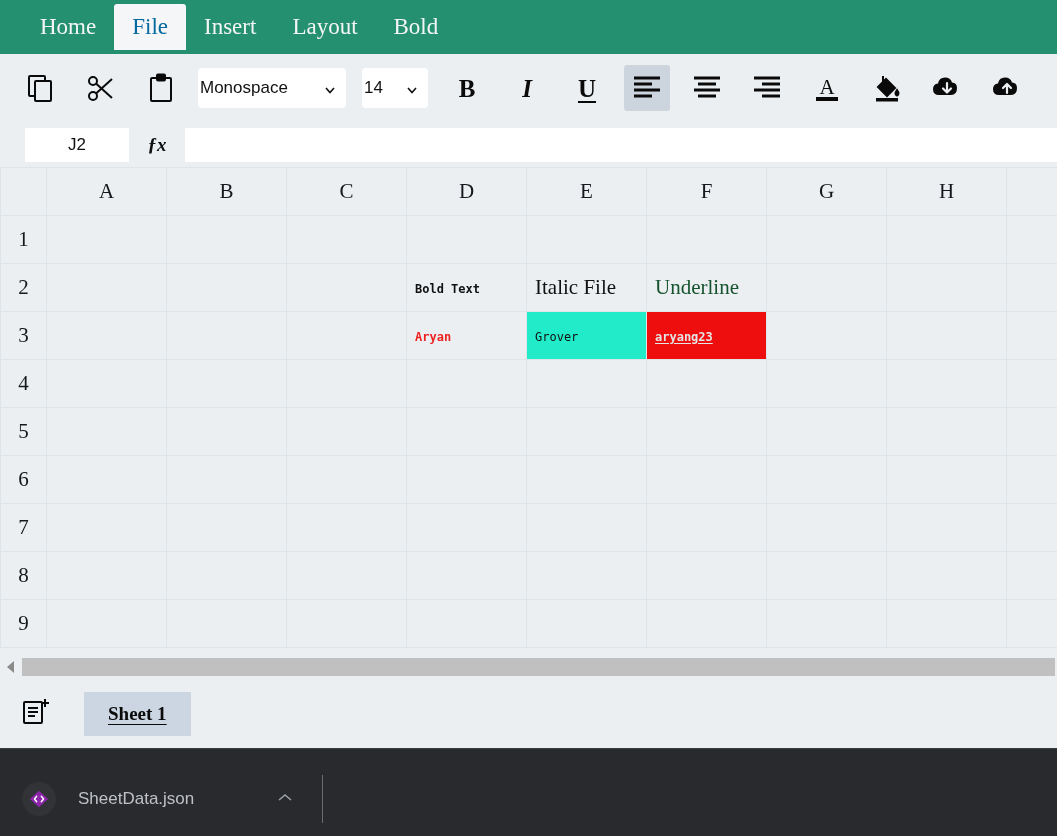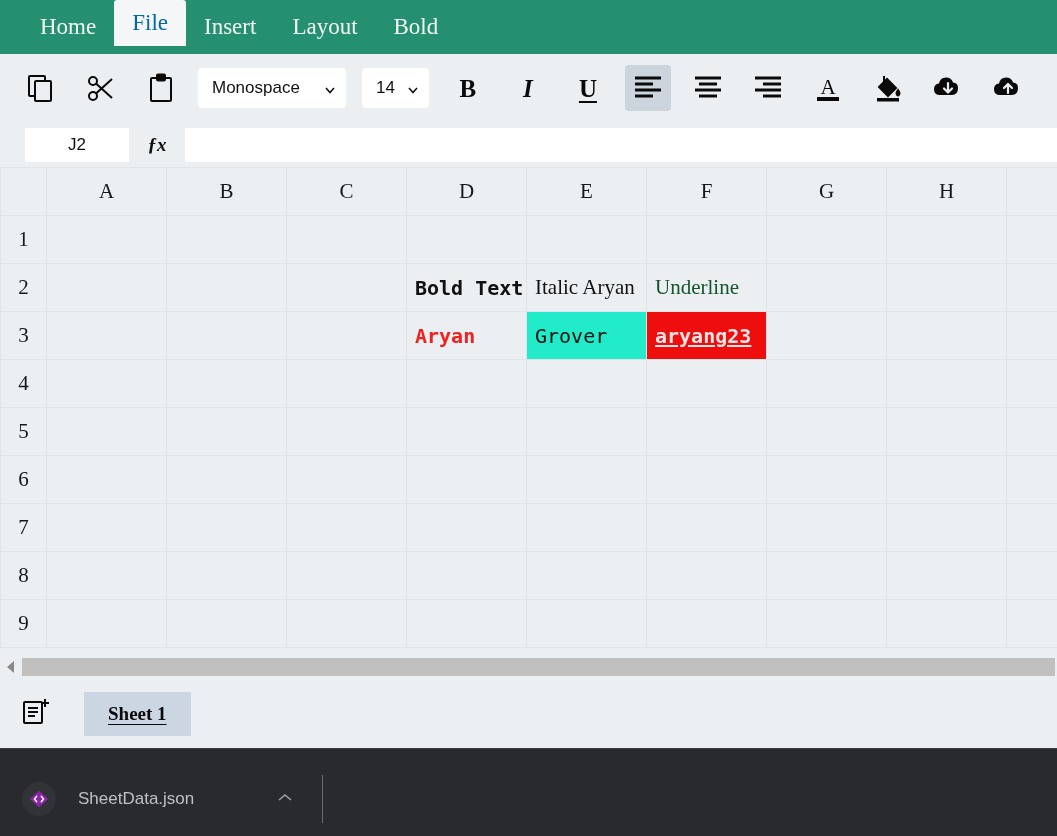--- a/index.html
+++ b/index.html
@@ -7,21 +7,21 @@
     width: 1057px; height: 836px;
     font-family: "Liberation Sans", sans-serif;
     background: #eceff1;
     overflow: hidden;
   }
   #app { width: 1057px; height: 836px; position: relative; display: flex; flex-direction: column; }
 
   
   .menubar {
     height: 54px; background: #24906f;
-    display: flex; align-items: flex-start; padding-left: 22px;
+    display: flex; align-items: center; padding-left: 22px;
     flex: 0 0 54px;
   }
   .menu-item {
     font-family: "Liberation Serif", serif;
     font-size: 23px; color: #f3f6f5;
     padding: 0 18px; height: 54px;
     display: flex; align-items: center; justify-content: center;
     cursor: pointer; user-select: none;
   }
   .menu-item.active {
@@ -48,21 +48,21 @@
     font-weight: bold; font-size: 25px; color: #0a0a0a;
     line-height: 1;
   }
   .tb-text.ital { font-style: italic; font-family: "Liberation Serif", serif; }
   .tb-text.undl { text-decoration: underline; text-underline-offset: 4px; }
 
   .select-wrap {
     position: relative; background: #ffffff;
     height: 40px; border-radius: 4px;
     display: flex; align-items: center;
-    padding: 0 34px 0 14px;
+    padding: 0 34px 0 2px;
     margin-right: 16px; cursor: pointer;
   }
   .select-wrap.font { min-width: 148px; }
   .select-wrap.size { min-width: 66px; }
   .select-val { font-size: 17px; color: #111; font-family: "Liberation Sans", sans-serif; }
   .select-caret {
     position: absolute; right: 10px; top: 50%;
     transform: translateY(-50%);
     width: 12px; height: 12px;
   }
@@ -118,21 +118,21 @@
   th.colhead.last { width: 51px; }
   td.rowhead {
     width: 46px; background: #e9edf0;
     font-family: "Liberation Serif", serif;
     font-size: 21px; color: #15181c;
     text-align: center; cursor: pointer;
   }
   td.cell { cursor: cell; font-size: 16px; color: #111; }
 
   
-  .c-mono { font-family: "DejaVu Sans Mono", monospace; font-size: 20px; }
+  .c-mono { font-family: "DejaVu Sans Mono", monospace; font-size: 12px; }
   .c-serif { font-family: "Liberation Serif", serif; font-size: 21px; }
   .c-bold { font-weight: bold; }
 
   
   .hscroll {
     flex: 0 0 26px; height: 26px;
     background: #eceff1;
     display: flex; align-items: center;
   }
   .hscroll-arrow {
@@ -377,21 +377,21 @@
             <td class="cell"></td>
             <td class="cell"></td>
             <td class="cell" style="width: 51px;"></td>
           </tr>
           <tr>
             <td class="rowhead">2</td>
             <td class="cell"></td>
             <td class="cell"></td>
             <td class="cell"></td>
             <td class="cell"><span class="c-mono c-bold" style="color: rgb(17, 17, 17);">Bold Text</span></td>
-            <td class="cell"><span class="c-serif" style="color: rgb(17, 17, 17);">Italic Aryan</span></td>
+            <td class="cell"><span class="c-serif" style="color: rgb(17, 17, 17);">Italic File</span></td>
             <td class="cell"><span class="c-serif" style="color: #14532d;">Underline</span></td>
             <td class="cell"></td>
             <td class="cell"></td>
             <td class="cell" style="width: 51px;"></td>
           </tr>
           <tr>
             <td class="rowhead">3</td>
             <td class="cell"></td>
             <td class="cell"></td>
             <td class="cell"></td>

